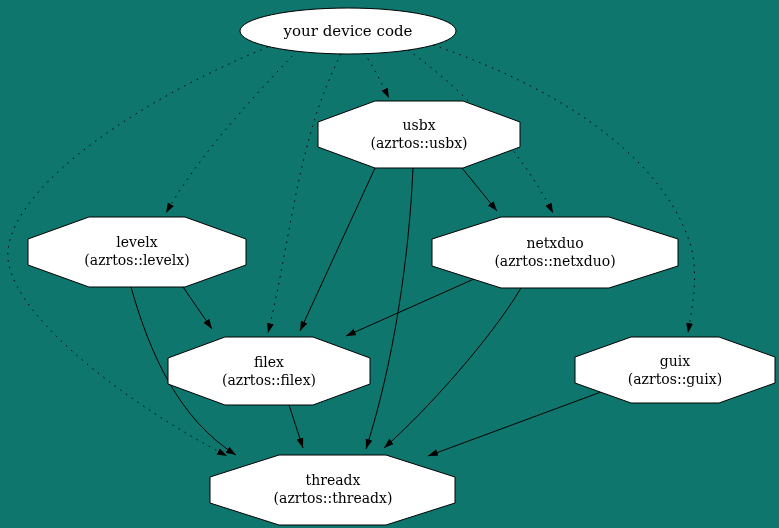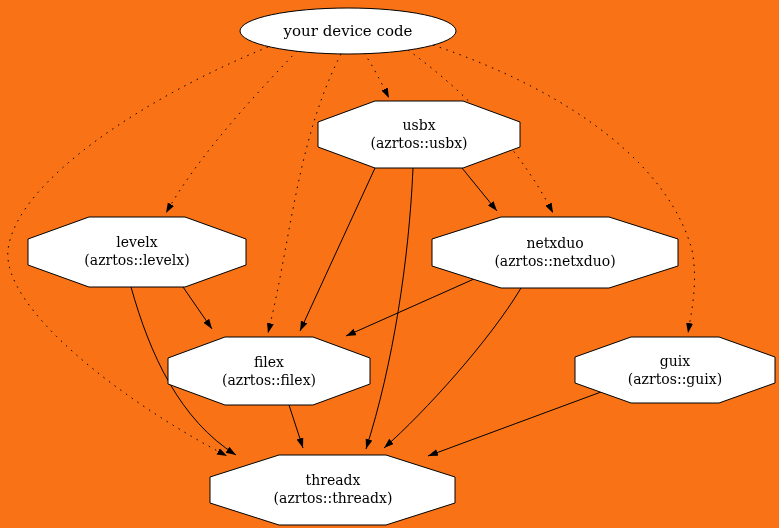--- a/index.html
+++ b/index.html
@@ -5,21 +5,21 @@
   html, body {
     margin: 0;
     padding: 0;
     background: #ffffff;
     font-family: "DejaVu Serif", "Liberation Serif", serif;
   }
   .canvas {
     position: relative;
     width: 779px;
     height: 528px;
-    background: #f97316;
+    background: #0f766e;
     overflow: hidden;
   }
   svg { display: block; }
   .node-shape {
     fill: #ffffff;
     stroke: #000000;
     stroke-width: 1;
   }
   .edge {
     fill: none;

